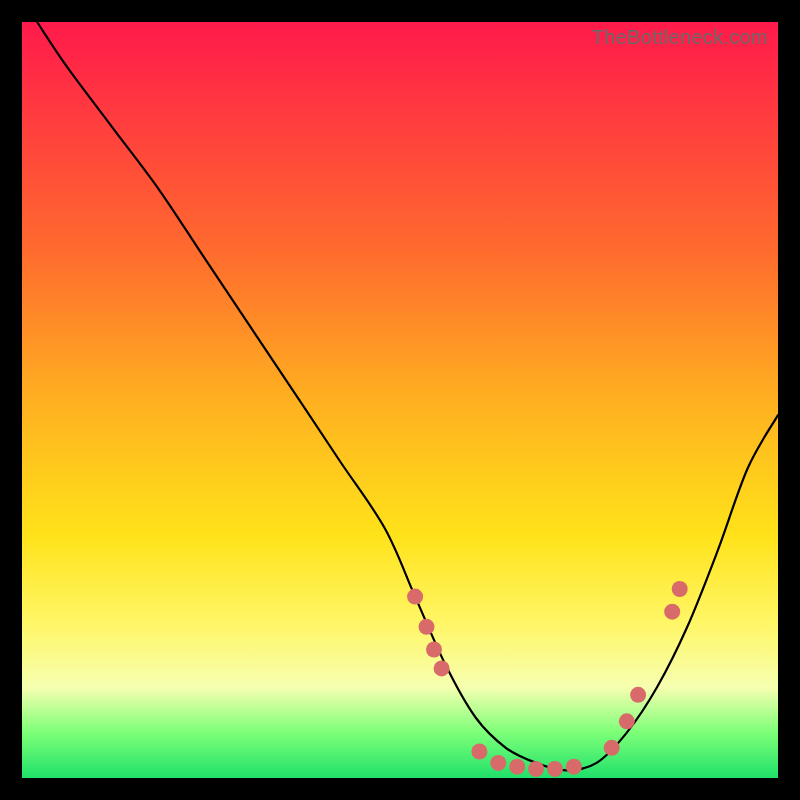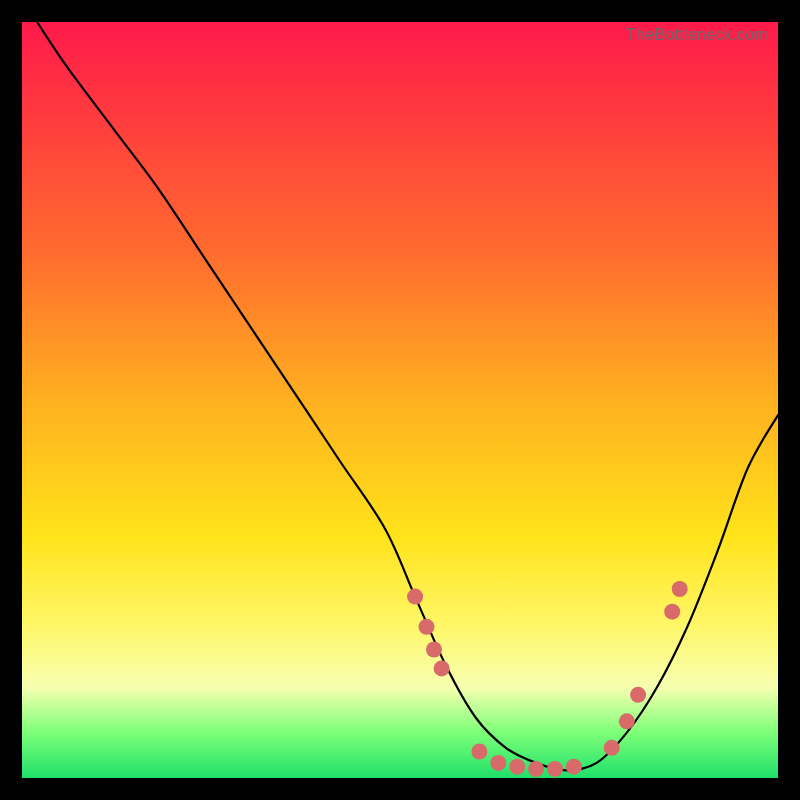--- a/index.html
+++ b/index.html
@@ -35,21 +35,21 @@
       #f6ffb0 88%,
       #7dff78 94%,
       #1fe06a 100%
     );
   }
   .watermark {
     position: absolute;
     top: 4px;
     right: 10px;
     color: #6a6a6a;
-    font-size: 16px;
+    font-size: 20px;
     font-weight: 400;
     letter-spacing: 0.3px;
     user-select: none;
   }
   svg.curve {
     position: absolute;
     left: 0;
     top: 0;
     width: 756px;
     height: 756px;

